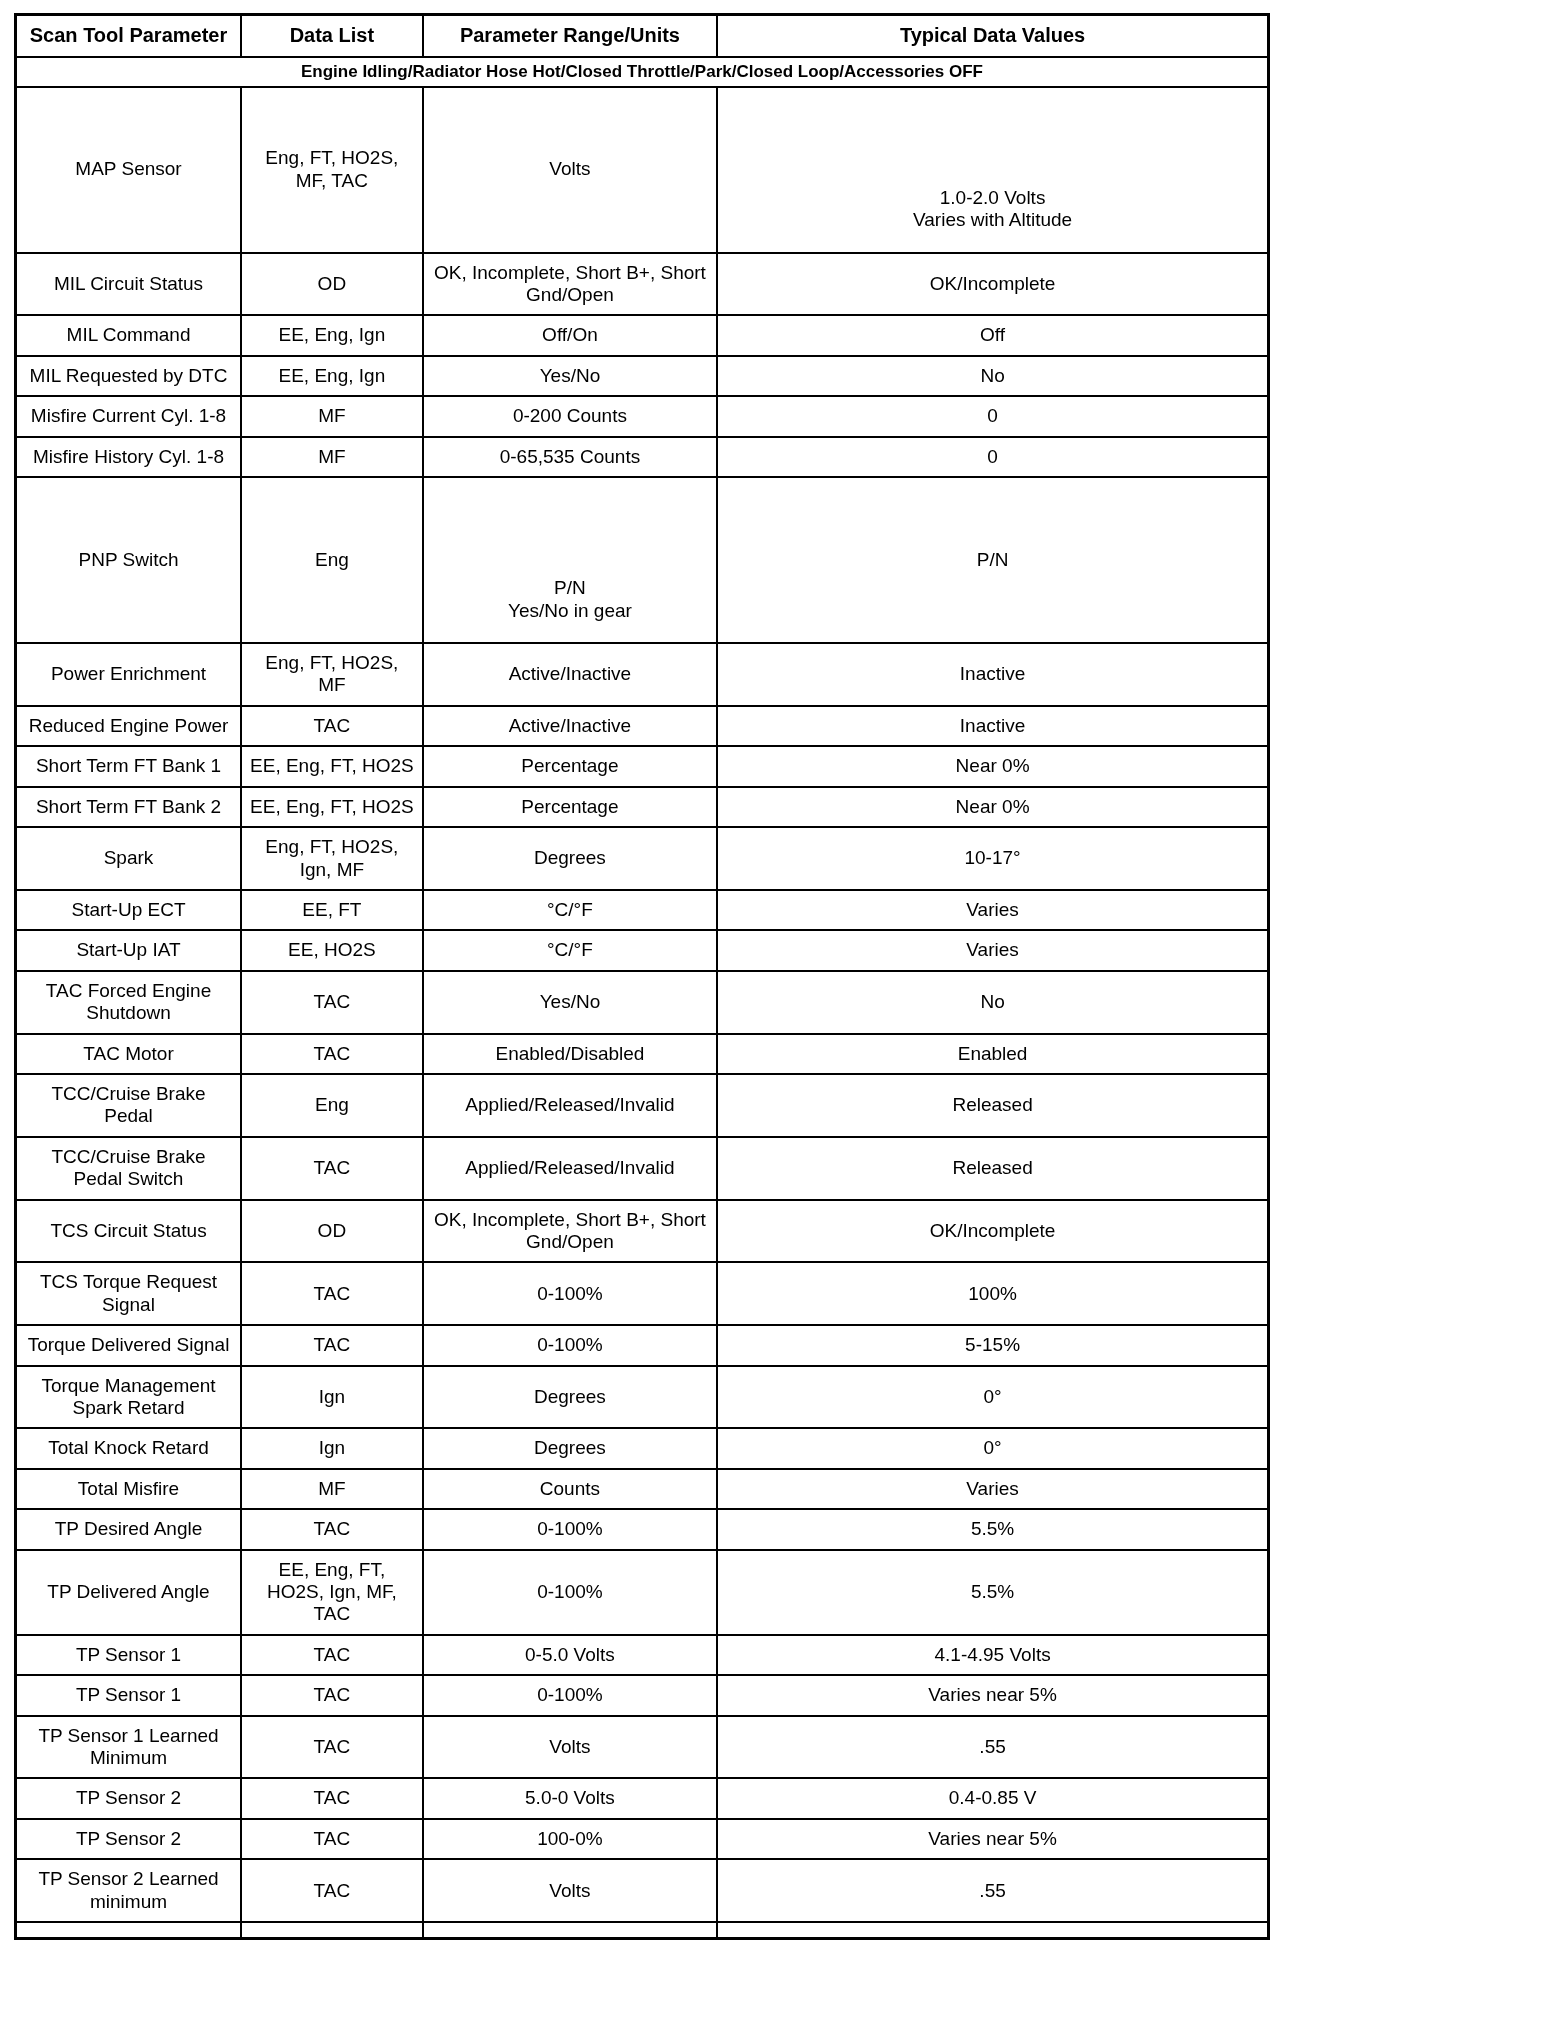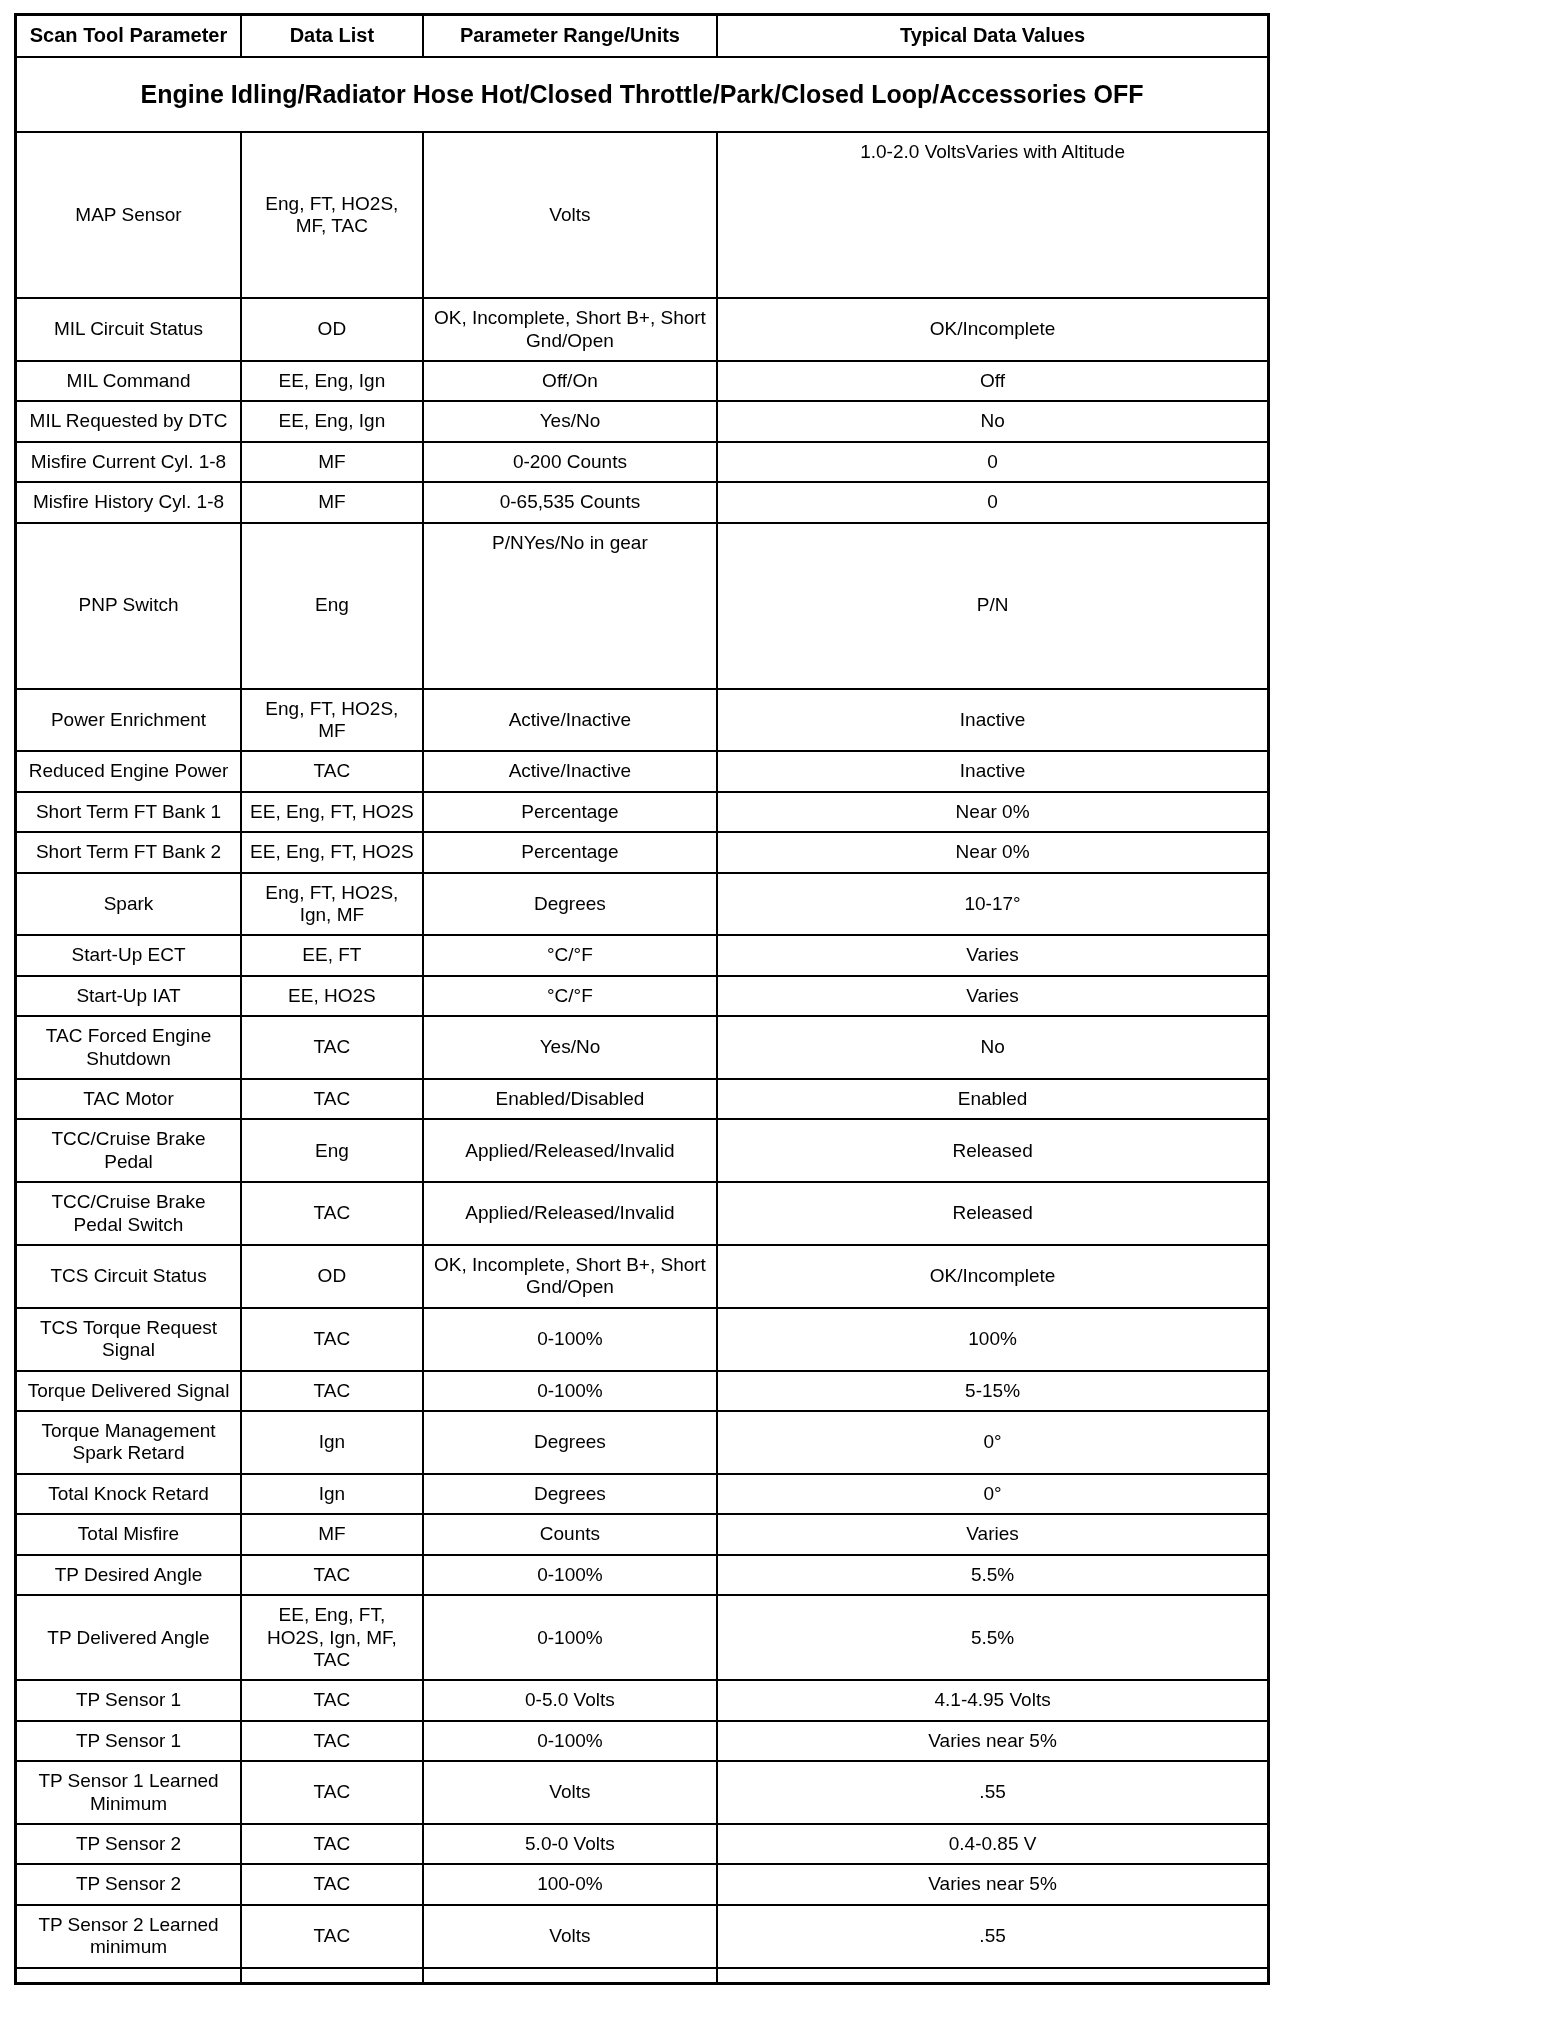--- a/index.html
+++ b/index.html
@@ -30,30 +30,30 @@
     vertical-align: middle;
     overflow-wrap: break-word;
   }
   thead th {
     font-weight: bold;
     font-size: 20px;
     padding: 8px 4px;
   }
   td.condition {
     font-weight: bold;
-    font-size: 25px;
-    padding: 22px 4px;
+    font-size: 17px;
+    padding: 4px 4px;
   }
   tbody td.c-param {
     text-align: center;
   }
   .spread {
     display: flex;
-    flex-direction: row;
-    justify-content: center;
+    flex-direction: column;
+    justify-content: flex-end;
     min-height: 148px;
     padding-bottom: 12px;
   }
   tr.empty-row td {
     height: 16px;
     padding: 0;
   }
 </style>
 </head>
 <body>

